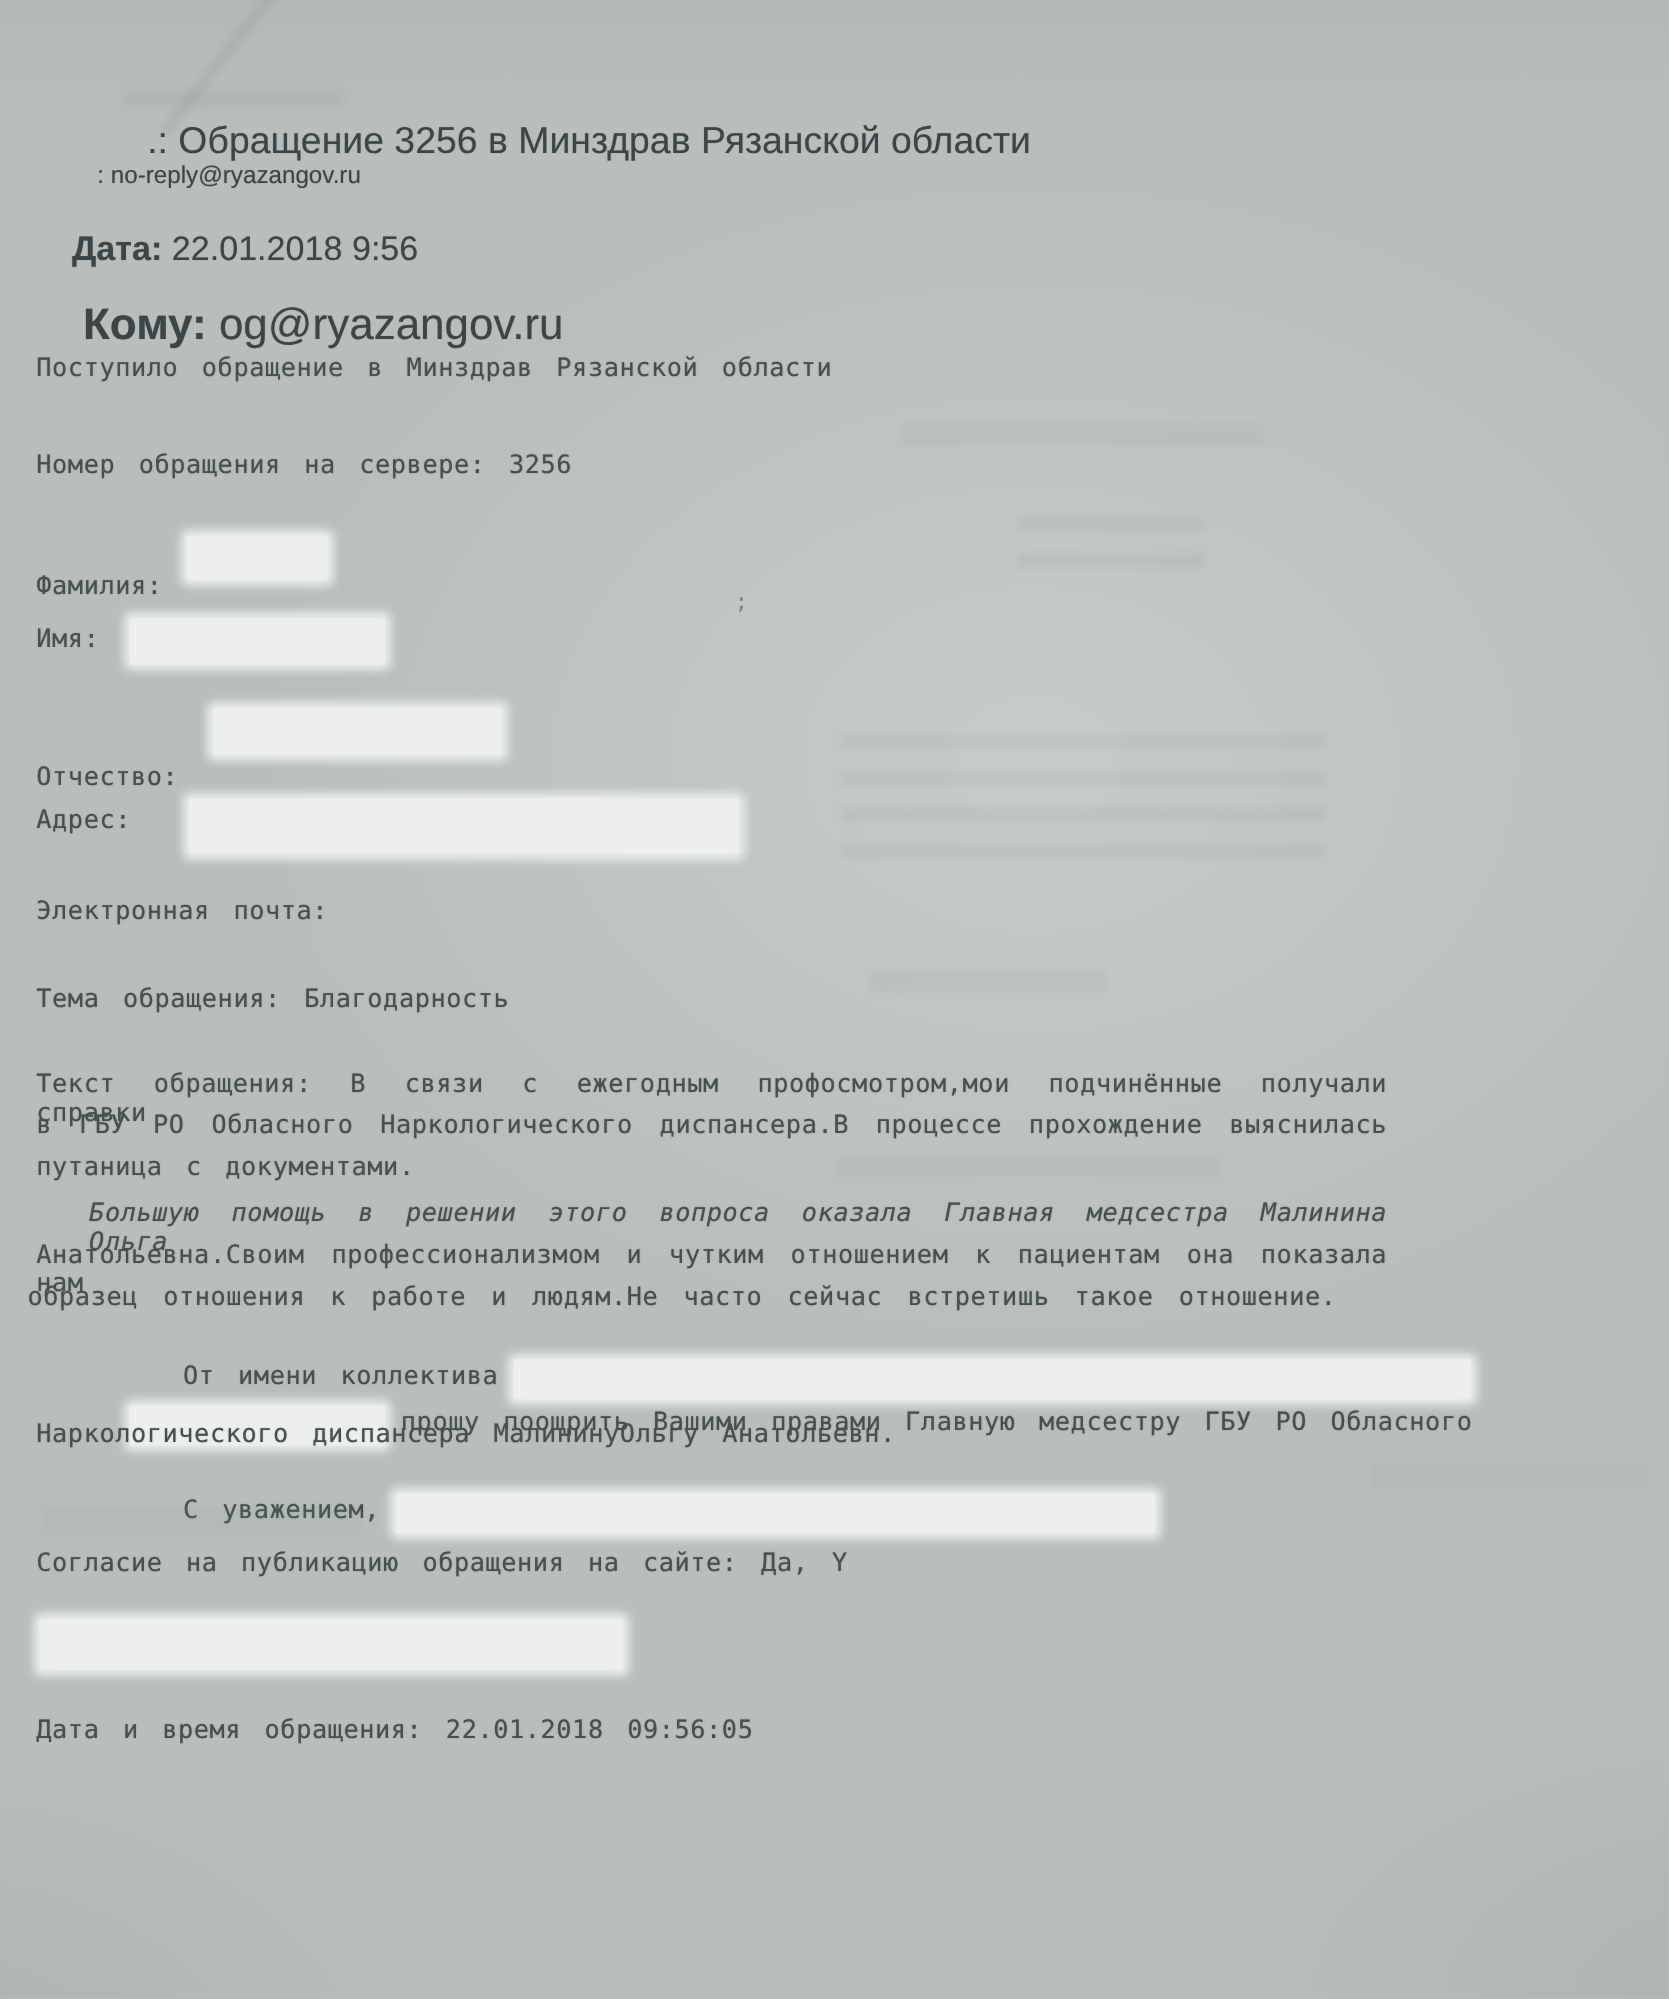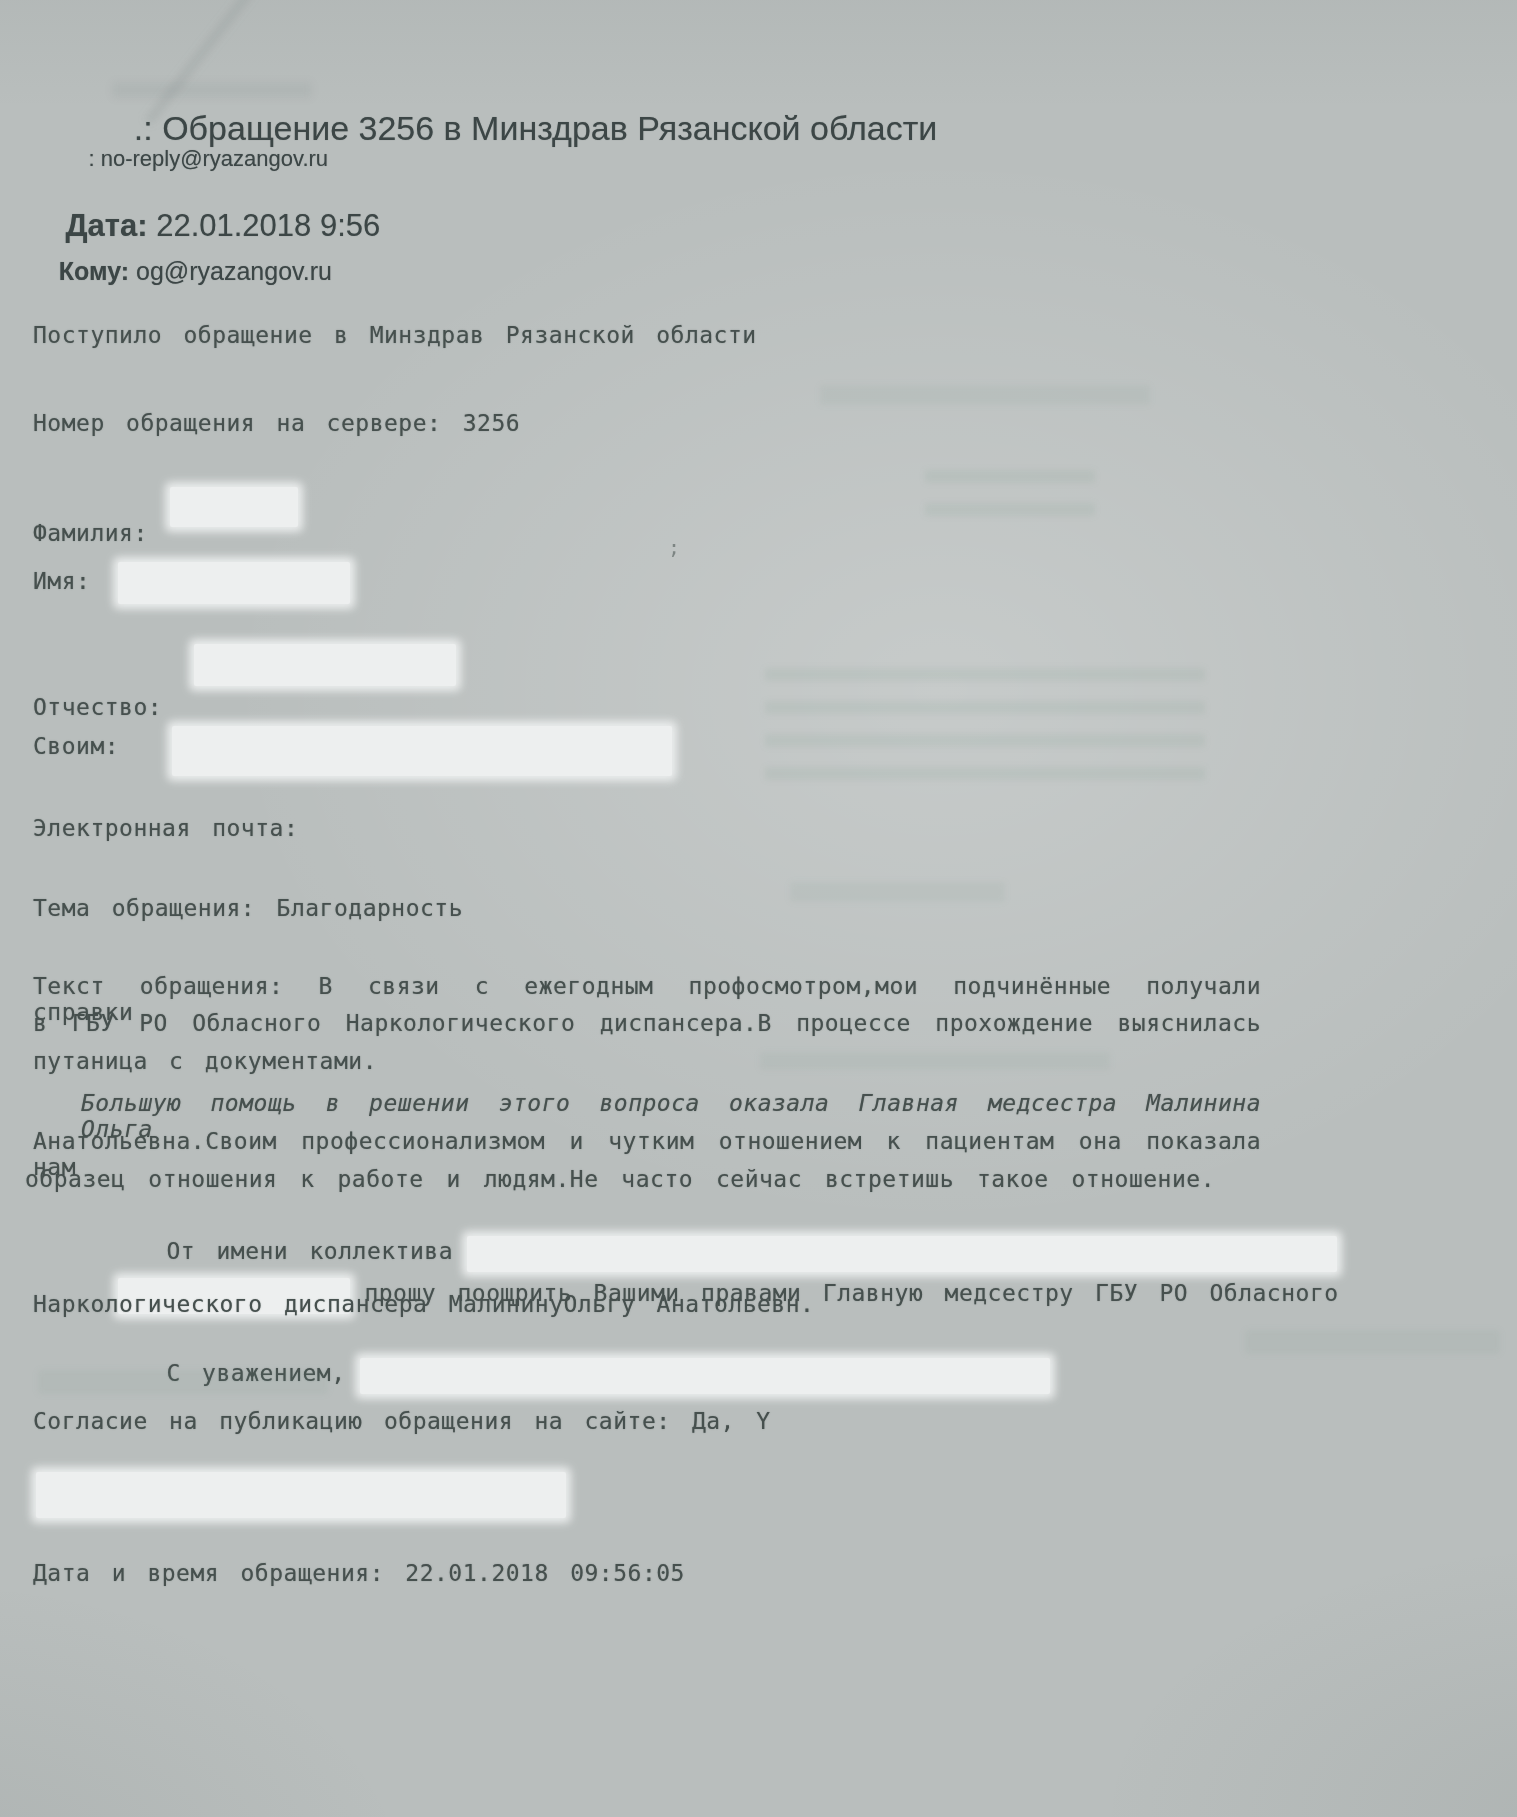--- a/index.html
+++ b/index.html
@@ -93,37 +93,37 @@
 
   <div class="hdr" style="left:96px;top:70px;font-size:34px;">
     <span>.:</span><span> </span><span>Обращение 3256 в Минздрав Рязанской области</span>
   </div>
   <div class="hdr" style="left:64px;top:120px;font-size:22px;">
     <span>:</span><span> </span><span>no-reply@ryazangov.ru</span>
   </div>
   <div class="hdr" style="left:31px;top:172px;font-size:31px;">
     <b>Дата:</b><span> </span><span>22.01.2018 9:56</span>
   </div>
-  <div class="hdr" style="left:31px;top:228px;font-size:25px;">
+  <div class="hdr" style="left:31px;top:228px;font-size:40px;">
     <b>Кому:</b><span> </span><span>og@ryazangov.ru</span>
   </div>
 
   <div class="mono" style="left:33px;top:322px;">Поступило обращение в Минздрав Рязанской области</div>
   <div class="mono" style="left:33px;top:410px;">Номер обращения на сервере: 3256</div>
 
   <div class="mono" style="left:33px;top:492px;margin-top:28px;">Фамилия:</div>
   <div class="redact" style="left:170px;top:487px;width:128px;height:40px;"></div>
 
   <div class="mono" style="left:33px;top:568px;">Имя:</div>
   <div class="redact" style="left:118px;top:562px;width:232px;height:42px;"></div>
 
   <div class="mono" style="left:33px;top:650px;margin-top:44px;">Отчество:</div>
   <div class="redact" style="left:194px;top:644px;width:262px;height:42px;"></div>
 
-  <div class="mono" style="left:33px;top:733px;">Своим:</div>
+  <div class="mono" style="left:33px;top:733px;">Адрес:</div>
   <div class="redact" style="left:172px;top:726px;width:500px;height:50px;"></div>
 
   <div class="mono" style="left:33px;top:815px;">Электронная почта:</div>
   <div class="mono" style="left:33px;top:895px;">Тема обращения: Благодарность</div>
 
   <div class="mono fill" style="left:33px;top:973px;">Текст обращения:  В связи с ежегодным профосмотром,мои подчинённые получали справки</div>
   <div class="mono fill" style="left:33px;top:1010px;">в ГБУ РО Обласного Наркологического диспансера.В процессе прохождение выяснилась</div>
   <div class="mono" style="left:33px;top:1048px;">путаница с документами.</div>
 
   <div class="mono fill" style="left:81px;top:1090px;width:1180px;font-style:italic;">Большую помощь в решении этого вопроса оказала Главная медсестра Малинина Ольга</div>

